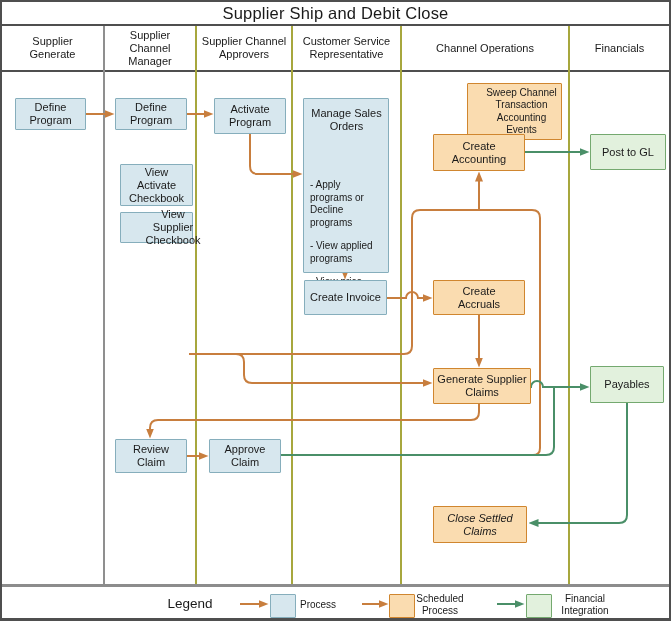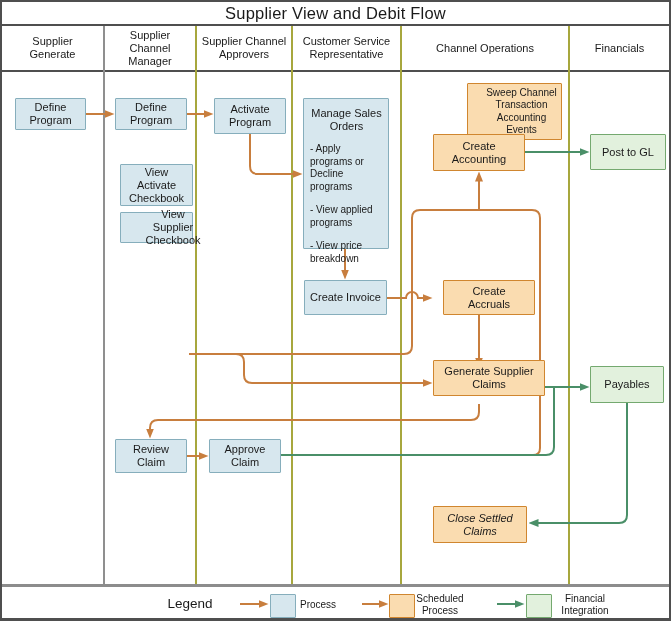--- a/index.html
+++ b/index.html
@@ -37,21 +37,21 @@
   .legend-title{position:absolute;left:156px;top:594px;width:64px;text-align:center;
         font-size:13.5px;}
   .swatch{position:absolute;top:592px;width:26px;height:24px;border:1px solid;border-radius:1px;}
   .legend-label{position:absolute;font-size:10px;line-height:11.5px;text-align:center;}
 </style>
 </head>
 <body>
 
 <div class="page">
 
-  <div class="titlebar">Supplier View and Debit Flow</div>
+  <div class="titlebar">Supplier Ship and Debit Close</div>
   <div class="hline" style="top:68px;"></div>
 
   <div class="vlane gray" style="left:101px;"></div>
   <div class="vlane" style="left:193px;"></div>
   <div class="vlane" style="left:289px;"></div>
   <div class="vlane" style="left:398px;"></div>
   <div class="vlane" style="left:566px;"></div>
 
   <div class="lanehead" style="left:0;width:101px;">
       <span style="max-width:62px;">Supplier Generate</span>
@@ -116,21 +116,21 @@
   <div class="node process" style="left:212px;top:96px;width:72px;height:36px;">
       <span>Activate Program</span>
     </div>
   <div class="node process" style="left:118px;top:162px;width:73px;height:42px;">
       <span style="max-width:58px;">View Activate Checkbook</span>
     </div>
   <div class="node process" style="left:118px;top:210px;width:73px;height:31px;padding-left:36px;">
       <span>View Supplier Checkbook</span>
     </div>
 
-  <div class="node process msoBox" style="left:301px;top:96px;width:86px;height:151px;">
+  <div class="node process msoBox" style="left:301px;top:96px;width:86px;height:175px;gap:36px;">
     <span>Manage Sales Orders</span>
     <div class="mso-bullets">
       <div>- Apply programs or Decline programs</div>
       <div>- View applied programs</div>
       <div>- View price breakdown</div>
     </div>
   </div>
 
   <div class="node scheduled sweep" style="left:465px;top:81px;width:95px;height:57px;">
       <span>Sweep Channel Transaction Accounting Events</span>
@@ -138,25 +138,25 @@
   <div class="node scheduled" style="left:431px;top:132px;width:92px;height:37px;">
       <span>Create Accounting</span>
     </div>
   <div class="node integration" style="left:588px;top:132px;width:76px;height:36px;">
       <span>Post to GL</span>
     </div>
 
   <div class="node process" style="left:302px;top:278px;width:83px;height:35px;">
       <span>Create Invoice</span>
     </div>
-  <div class="node scheduled" style="left:431px;top:278px;width:92px;height:35px;margin-left:10px;">
+  <div class="node scheduled" style="left:431px;top:278px;width:92px;height:35px;">
       <span style="max-width:60px;">Create Accruals</span>
     </div>
 
-  <div class="node scheduled" style="left:431px;top:358px;width:112px;height:36px;">
+  <div class="node scheduled" style="left:431px;top:366px;width:98px;height:36px;">
       <span>Generate Supplier Claims</span>
     </div>
   <div class="node integration" style="left:588px;top:364px;width:74px;height:37px;">
       <span>Payables</span>
     </div>
 
   <div class="node process" style="left:113px;top:437px;width:72px;height:34px;">
       <span>Review Claim</span>
     </div>
   <div class="node process" style="left:207px;top:437px;width:72px;height:34px;">

